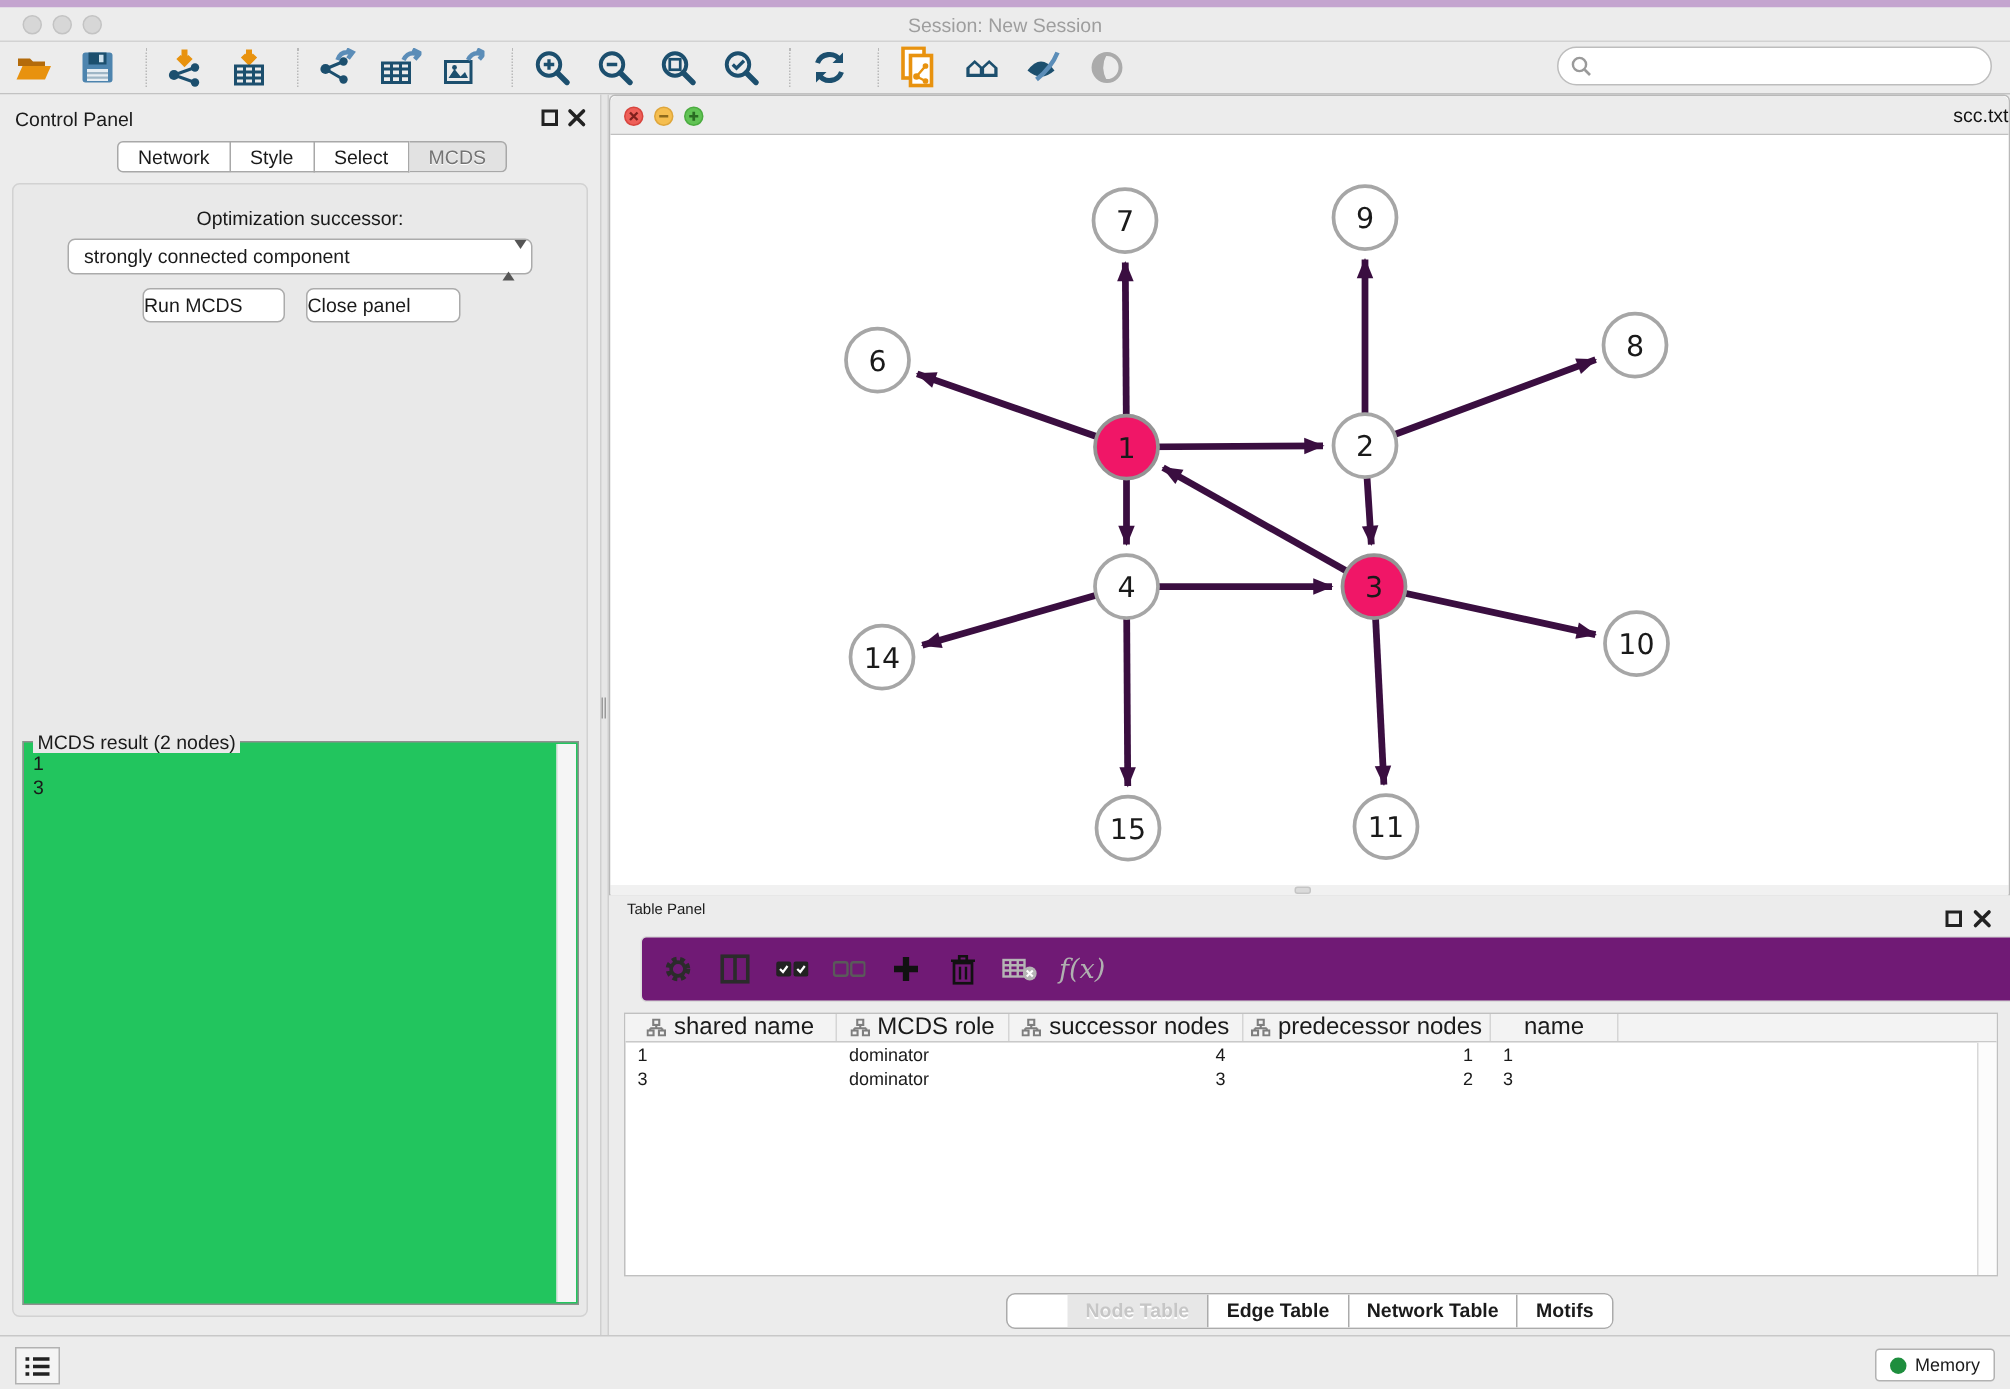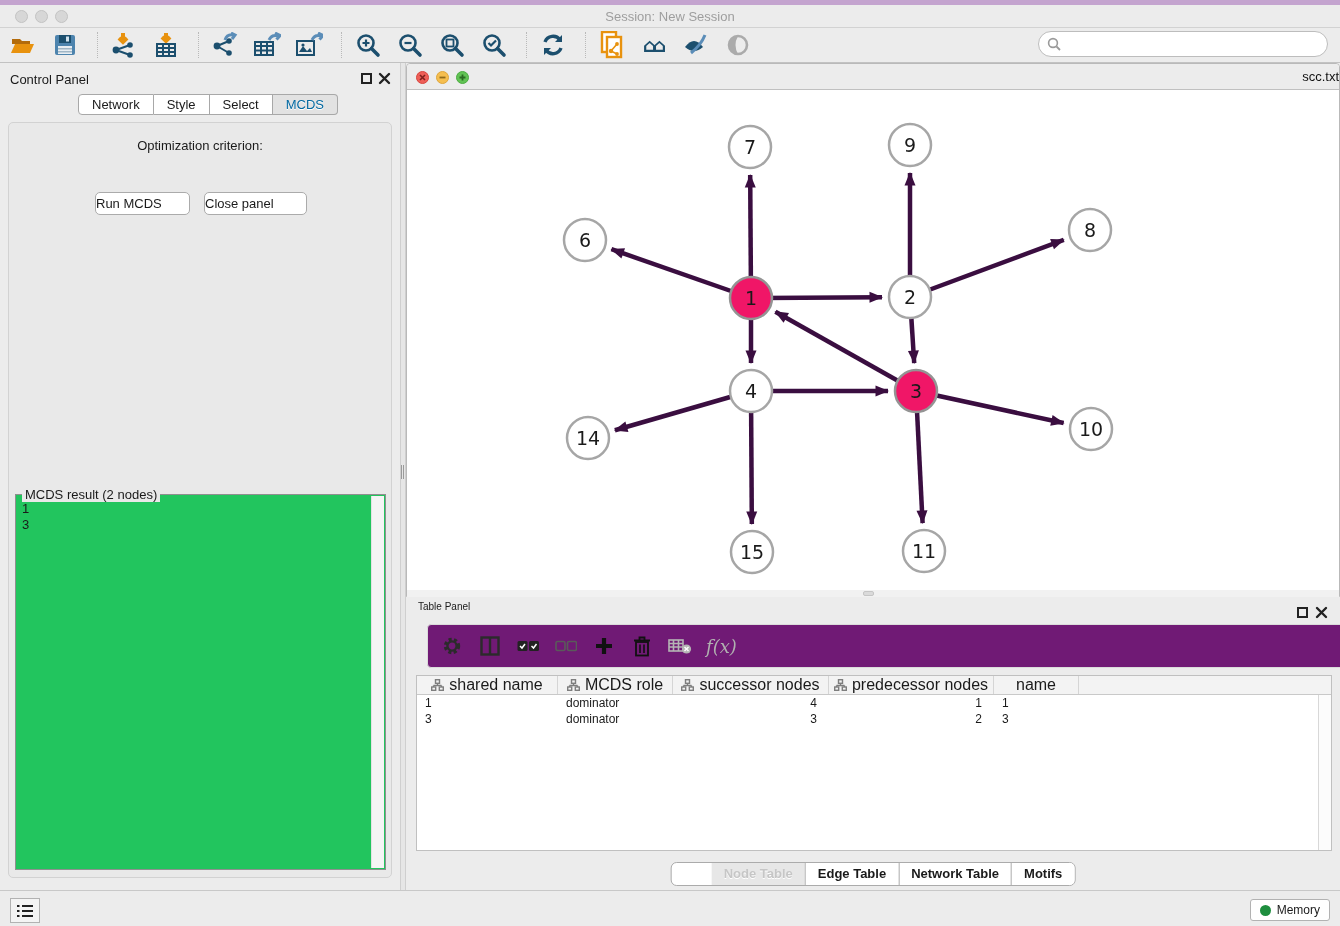--- a/index.html
+++ b/index.html
@@ -22,21 +22,21 @@
   .houses { font-family:"DejaVu Sans", sans-serif; font-size:19px; font-weight:bold; color:#1C4F6E; letter-spacing:-4px; line-height:1; }
 
   
   #control-panel { left:0; top:63px; width:400px; height:827px; background:#ECECEC; }
   #cp-header { position:absolute; left:10px; top:9px; font-size:13px; }
   .panel-float { position:absolute; top:10px; width:11px; height:11px; border:2px solid #222; }
   .panel-close { position:absolute; top:9px; width:13px; height:13px; }
   #cp-tabs { position:absolute; left:78px; top:31px; height:21px; display:flex; }
   .cp-tab { height:21px; line-height:20px; padding:0 13px; font-size:13px; background:#fff; border:1px solid #A8A8A8; border-left:none; }
   .cp-tab:first-child { border-left:1px solid #A8A8A8; border-radius:4px 0 0 4px; }
-  .cp-tab.disabled { background:#E2E2E2; color:#0369a1; text-shadow:0 1px 0 #fff; border-radius:0 4px 4px 0; }
+  .cp-tab.disabled { background:#E2E2E2; color:#737373; text-shadow:0 1px 0 #fff; border-radius:0 4px 4px 0; }
   #cp-body { position:absolute; left:8px; top:59px; width:384px; height:756px; background:#E9E9E9; border:1px solid #D2D2D2; border-radius:5px; }
   #opt-label { position:absolute; left:0; top:15px; width:100%; text-align:center; font-size:13px; }
   #criterion-select { position:absolute; left:36px; top:36px; width:310px; height:24px; background:#fff; border:1px solid #ABABAB; border-radius:5px; font-size:13px; line-height:22px; padding-left:10px; }
   #criterion-stepper { position:absolute; right:6px; top:3px; width:13px; height:17px; }
   .tri-up { width:0; height:0; border-left:4px solid transparent; border-right:4px solid transparent; border-bottom:6px solid #555; margin:1px auto 2px; }
   .tri-dn { width:0; height:0; border-left:4px solid transparent; border-right:4px solid transparent; border-top:6px solid #555; margin:0 auto; }
   .cp-btn { position:absolute; top:69px; height:23px; background:#fff; border:1px solid #ABABAB; border-radius:5px; font-size:13px; line-height:21px; }
   #run-btn { left:86px; width:95px; }
   #closepanel-btn { left:195px; width:103px; }
   #mcds-fieldset { position:absolute; left:6px; top:371px; width:371px; height:376px; border:1px solid #8F8F8F; background:#22c55e; }
@@ -234,21 +234,25 @@
   <svg class="panel-close" style="left:378px">
       <path d="M2 2 L11 11 M11 2 L2 11" stroke="#222" stroke-width="2.4" stroke-linecap="round"></path>
     </svg>
   <div id="cp-tabs">
       <span class="cp-tab">Network</span>
       <span class="cp-tab">Style</span>
       <span class="cp-tab">Select</span>
       <span class="cp-tab disabled">MCDS</span>
     </div>
   <div id="cp-body">
-    <div id="opt-label">Optimization criterion:</div>
+    <div id="opt-label">Optimization successor:</div>
+    <div id="criterion-select">
+      <span>strongly connected component</span>
+      <span id="criterion-stepper"><span class="tri-up"></span><span class="tri-dn"></span></span>
+    </div>
     <div id="run-btn" class="cp-btn">Run MCDS</div>
     <div id="closepanel-btn" class="cp-btn">Close panel</div>
     <div id="mcds-fieldset">
       <div id="mcds-legend">MCDS result (2 nodes)</div>
       <div id="mcds-lines">
           <div>1</div>
           <div>3</div>
         </div>
       <div id="mcds-scroll"></div>
     </div>

